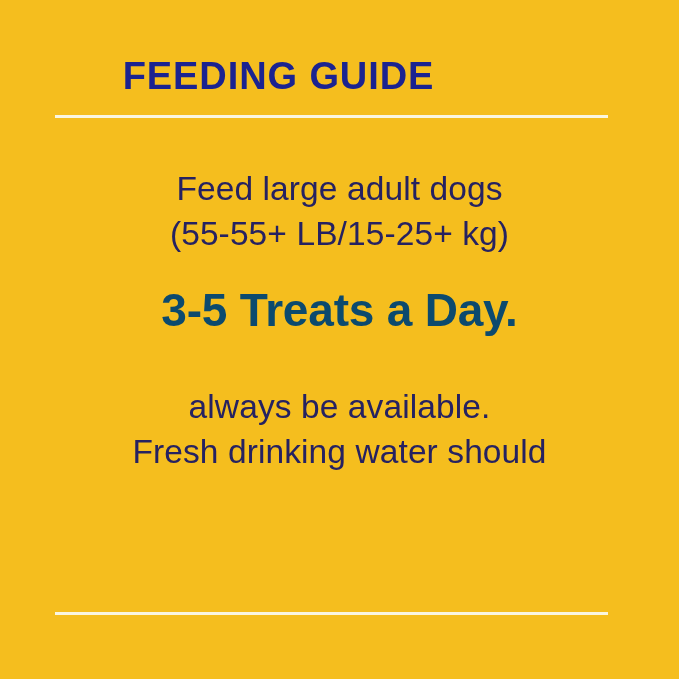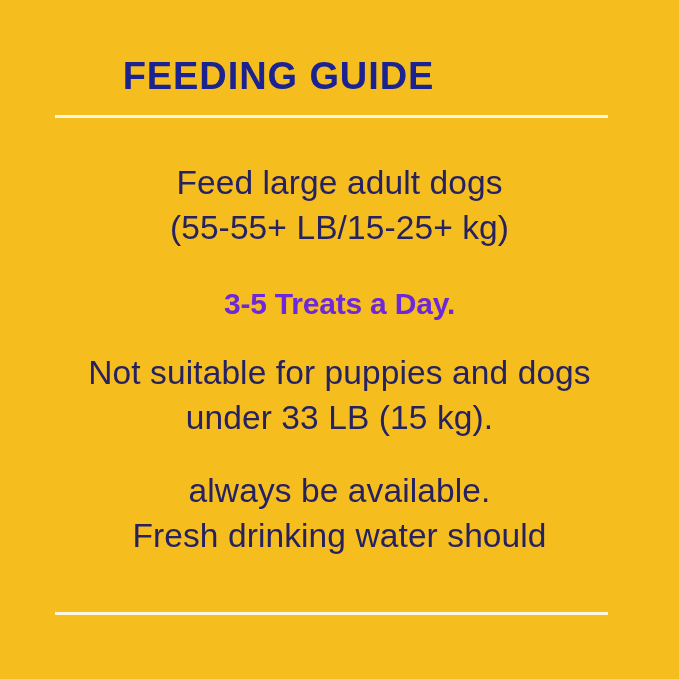--- a/index.html
+++ b/index.html
@@ -39,38 +39,38 @@
     width: 553px;
     height: 3px;
     background: #FAF6E0;
   }
   #rule-top  { top: 115px; }
   #rule-bottom { top: 612px; }
 
   #body-block {
     position: absolute;
     left: 0;
-    top: 160px;
+    top: 166px;
     width: 679px;
     text-align: center;
   }
   .para {
     color: #262261;
     font-size: 33.5px;
     line-height: 45px;
     font-weight: normal;
     letter-spacing: 0.1px;
     margin: 0;
     padding: 0;
   }
   .para .line { display: block; white-space: nowrap; }
 
   #headline {
-    color: #6d28d9;
-    font-size: 30px;
+    color: #0c4a6e;
+    font-size: 46px;
     font-weight: bold;
     letter-spacing: -0.2px;
     line-height: 56px;
     margin: 0;
     padding: 0;
     white-space: nowrap;
   }
   .gap-a { height: 26px; }
   .gap-b { height: 18px; }
   .gap-c { height: 28px; }
@@ -90,24 +90,20 @@
       <span class="line">Feed large adult dogs</span>
       <span class="line">(55-55+ LB/15-25+ kg)</span>
     </p>
 
     <div class="gap-a"></div>
 
     <p id="headline">3-5 Treats a Day.</p>
 
     <div class="gap-b"></div>
 
-    <p class="para">
-      <span class="line">Not suitable for puppies and dogs</span>
-      <span class="line">under 33 LB (15 kg).</span>
-    </p>
 
     <div class="gap-c"></div>
 
     <p class="para">
       <span class="line">always be available.</span>
       <span class="line">Fresh drinking water should</span>
     </p>
 
   </div>
 

